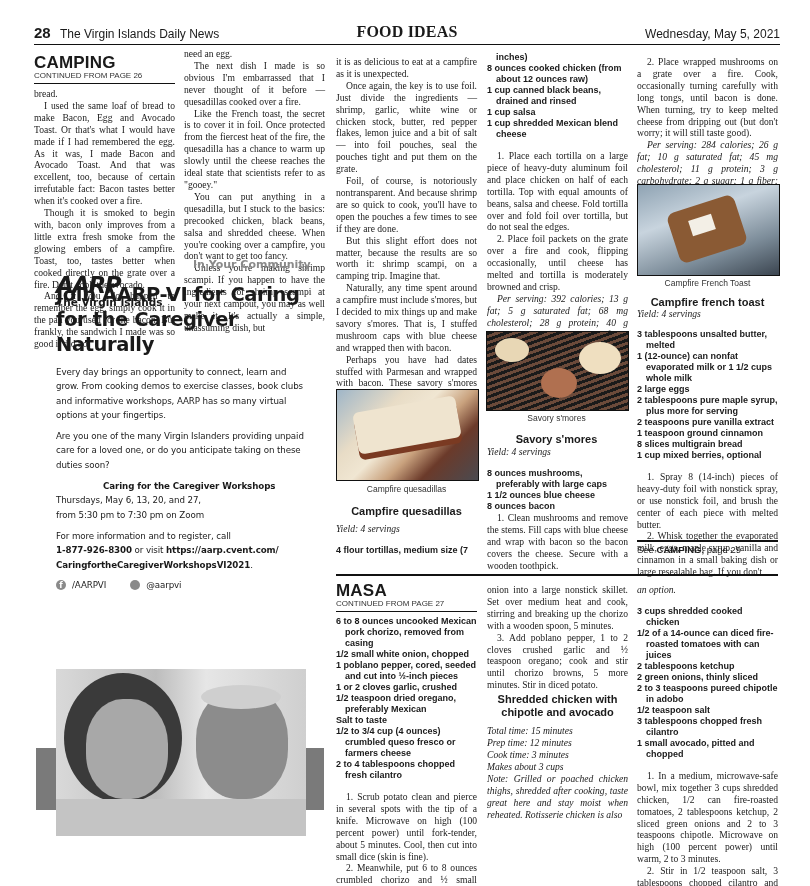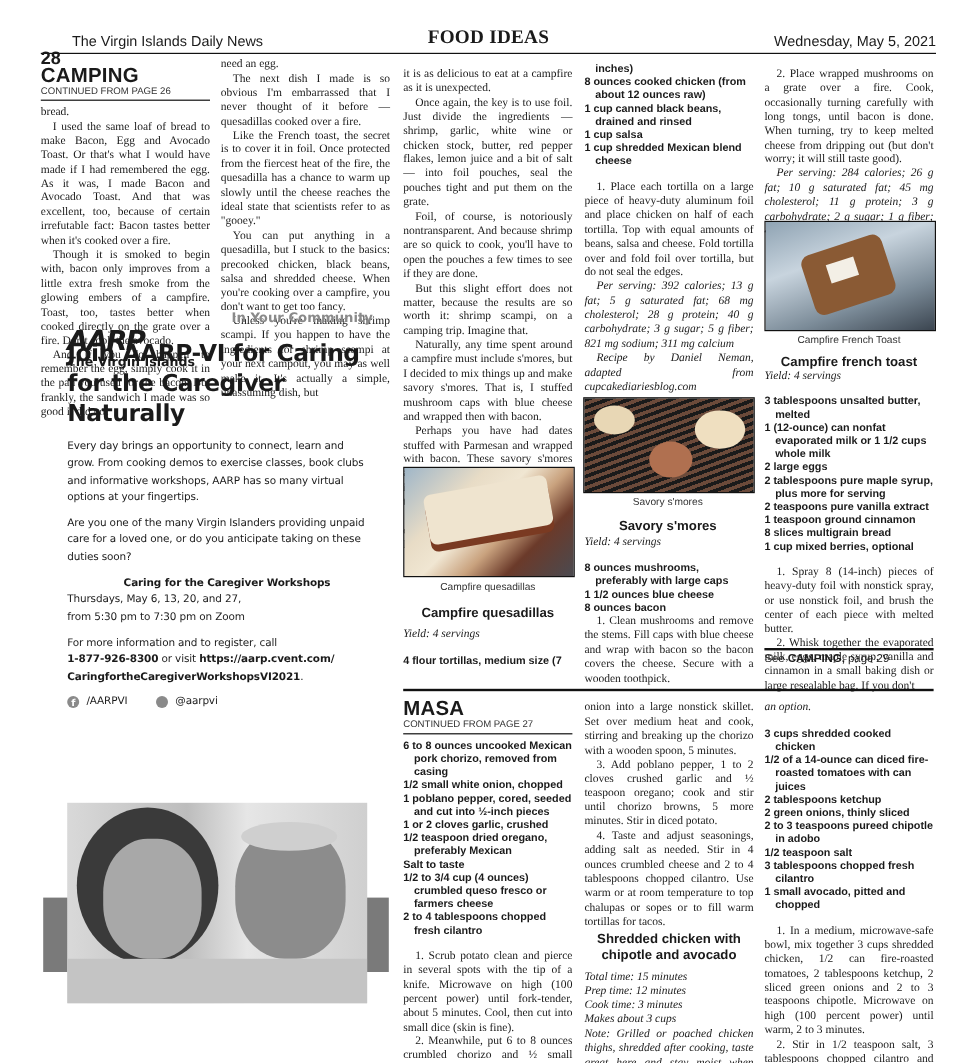--- a/index.html
+++ b/index.html
@@ -1,19 +1,19 @@
 <!DOCTYPE html>
 <html><head>
 <meta charset="utf-8">
 <style>
   html,body{margin:0;padding:0;background:#fff;}
   body{width:810px;height:886px;position:relative;overflow:hidden;font-family:"Liberation Serif",serif;color:#1a1a1a;}
   .abs{position:absolute;}
   .hdr{left:34px;top:22px;width:746px;height:22px;border-bottom:1.5px solid #111;}
-  .hdr .pg{position:absolute;left:0;top:18px;font:bold 15px "Liberation Sans",sans-serif;text-align:center;}
+  .hdr .pg{position:absolute;left:0;top:2px;font:bold 15px "Liberation Sans",sans-serif;text-align:center;}
   .hdr .paper{position:absolute;left:26px;top:5px;font:12px "Liberation Sans",sans-serif;}
   .hdr .sec{position:absolute;left:0;right:0;top:1px;text-align:center;font:bold 16px "Liberation Serif",serif;letter-spacing:.2px;}
   .hdr .date{position:absolute;right:0;top:5px;font:12px "Liberation Sans",sans-serif;}
   .col{position:absolute;font-size:9.6px;line-height:11.9px;text-align:justify;}
   .col p{margin:0;text-indent:10px;}
   .col p.ni{text-indent:0;}
   .kicker{font:bold 17px "Liberation Sans",sans-serif;letter-spacing:.2px;line-height:17px;}
   .cont{font:8px "Liberation Sans",sans-serif;color:#333;border-bottom:1.5px solid #111;padding-bottom:3px;margin-bottom:4px;}
   .ing{font:bold 9px "Liberation Sans",sans-serif;line-height:11px;text-align:left;}
   .ing div{padding-left:9px;text-indent:-9px;}
@@ -75,20 +75,21 @@
 <div class="col" style="left:487px;top:52px;width:141px;">
   <div class="ing">
     <div style="padding-left:9px;text-indent:0;">inches)</div>
     <div>8 ounces cooked chicken (from about 12 ounces raw)</div>
     <div>1 cup canned black beans, drained and rinsed</div>
     <div>1 cup salsa</div>
     <div>1 cup shredded Mexican blend cheese</div>
   </div>
   <div style="height:10px"></div>
   <p>1. Place each tortilla on a large piece of heavy-duty aluminum foil and place chicken on half of each tortilla. Top with equal amounts of beans, salsa and cheese. Fold tortilla over and fold foil over tortilla, but do not seal the edges.</p>
+  <p>2. Place foil packets on the grate over a fire and cook, flipping occasionally, until cheese has melted and tortilla is moderately browned and crisp.</p>
   <p class="it">Per serving: 392 calories; 13 g fat; 5 g saturated fat; 68 mg cholesterol; 28 g protein; 40 g carbohydrate; 3 g sugar; 5 g fiber; 821 mg sodium; 311 mg calcium</p>
   <p class="it">Recipe by Daniel Neman, adapted from cupcakediariesblog.com</p>
 </div>
 
 <div class="abs photo" style="left:486px;top:331px;width:141px;height:78px;background:repeating-linear-gradient(160deg,#1a1a1a 0 3px,#6b4a3a 3px 6px);">
   <div style="position:absolute;left:8px;top:6px;width:34px;height:24px;border-radius:50%;background:#e8d7b5;"></div>
   <div style="position:absolute;left:92px;top:10px;width:42px;height:32px;border-radius:50%;background:#efdfc0;"></div>
   <div style="position:absolute;left:54px;top:36px;width:36px;height:30px;border-radius:50%;background:#b07050;"></div>
 </div>
 <div class="abs cap" style="left:486px;top:413px;width:141px;">Savory s'mores</div>
@@ -192,21 +193,20 @@
     <div>2 to 4 tablespoons chopped fresh cilantro</div>
   </div>
   <div style="height:10px"></div>
   <p>1. Scrub potato clean and pierce in several spots with the tip of a knife. Microwave on high (100 percent power) until fork-tender, about 5 minutes. Cool, then cut into small dice (skin is fine).</p>
   <p>2. Meanwhile, put 6 to 8 ounces crumbled chorizo and ½ small chopped</p>
 </div>
 
 <div class="col" style="left:487px;top:584px;width:141px;">
   <p class="ni">onion into a large nonstick skillet. Set over medium heat and cook, stirring and breaking up the chorizo with a wooden spoon, 5 minutes.</p>
   <p>3. Add poblano pepper, 1 to 2 cloves crushed garlic and ½ teaspoon oregano; cook and stir until chorizo browns, 5 more minutes. Stir in diced potato.</p>
-  <p>4. Taste and adjust seasonings, adding salt as needed. Stir in 4 ounces crumbled cheese and 2 to 4 tablespoons chopped cilantro. Use warm or at room temperature to top chalupas or sopes or to fill warm tortillas for tacos.</p>
   <div class="rtitle" style="margin:2px 0 6px 0;">Shredded chicken with chipotle and avocado</div>
   <div class="it" style="text-align:left;">
     <div>Total time: 15 minutes</div>
     <div>Prep time: 12 minutes</div>
     <div>Cook time: 3 minutes</div>
     <div>Makes about 3 cups</div>
   </div>
   <div class="it">Note: Grilled or poached chicken thighs, shredded after cooking, taste great here and stay moist when reheated. Rotisserie chicken is also</div>
 </div>
 

